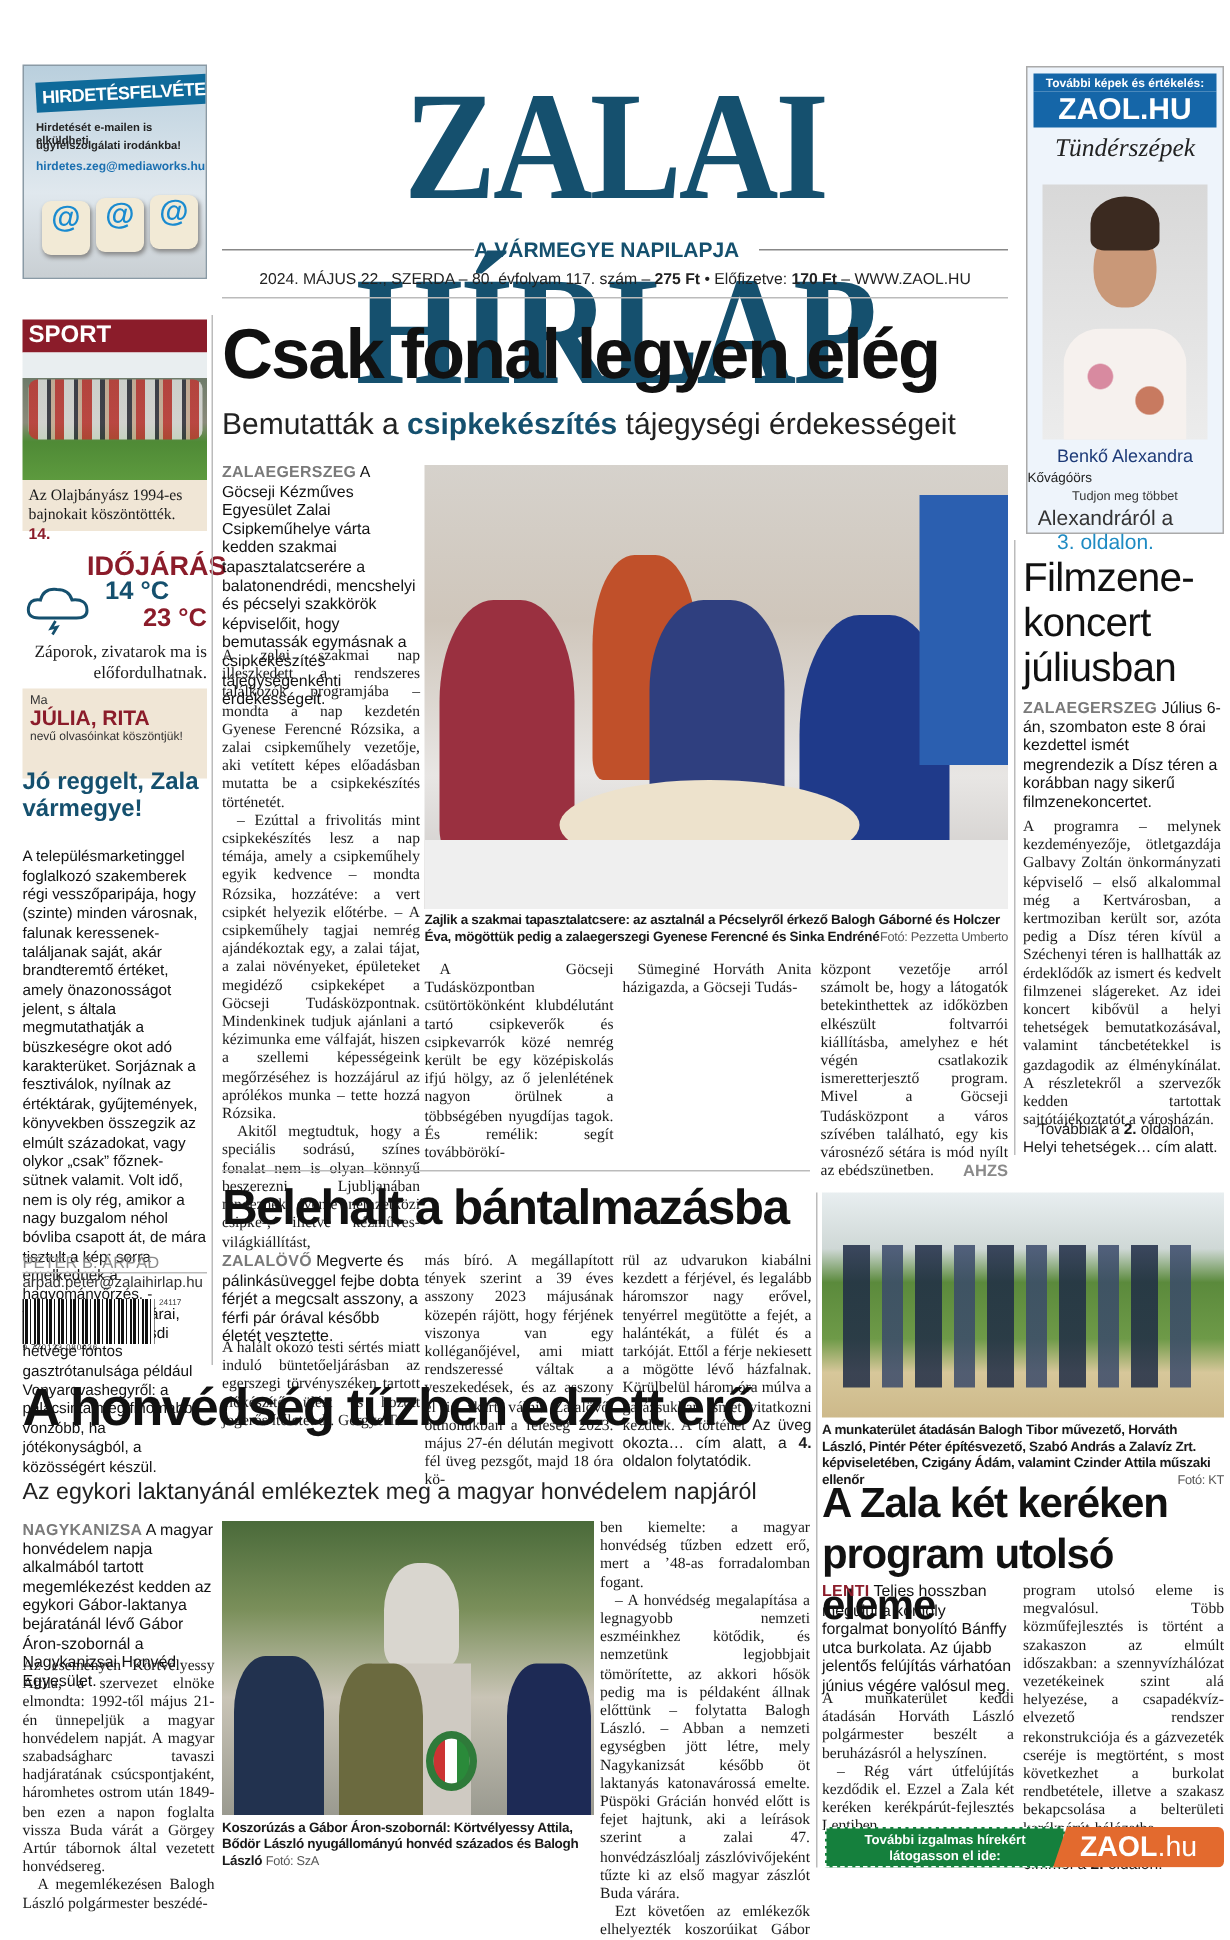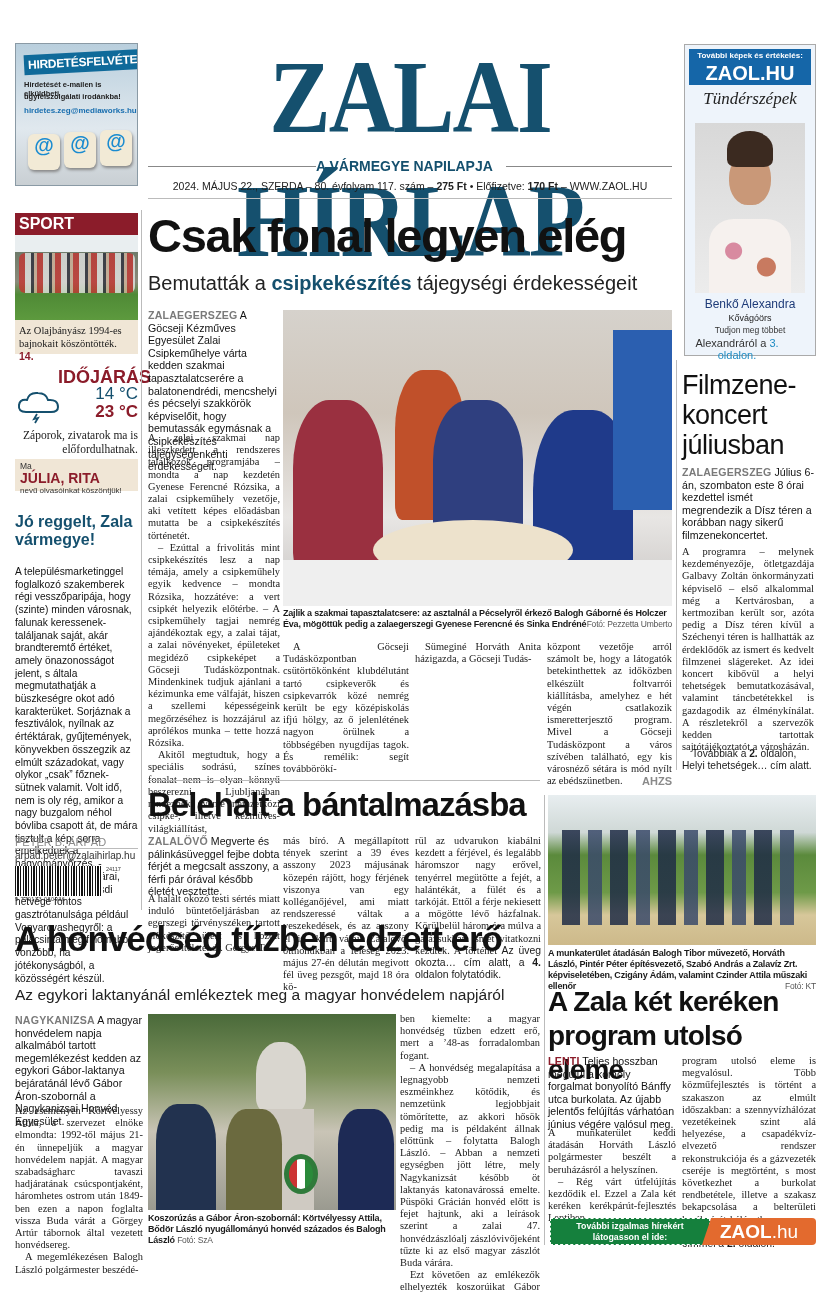--- a/index.html
+++ b/index.html
@@ -44,43 +44,43 @@
 <div class="abs" style="left:684px;top:44px;width:132px;height:312px;border:1px solid #aaa;background:#eef4fb">
   <div class="sans" style="position:absolute;left:4px;top:4px;width:122px;background:#1566a8;color:#fff;font-size:8px;font-weight:bold;text-align:center;padding-top:2px;height:12px">További képek és értékelés:</div>
   <div class="sans" style="position:absolute;left:4px;top:16px;width:122px;background:#1566a8;color:#fff;font-size:20px;font-weight:bold;text-align:center;height:24px;line-height:24px">ZAOL.HU</div>
   <div class="serif" style="position:absolute;left:4px;top:44px;width:122px;text-align:center;font-style:italic;font-size:17px;color:#222">Tündérszépek</div>
   <div class="photo" style="left:10px;top:78px;width:110px;height:170px;background:linear-gradient(#d8d8d8,#ececec)">
     <div style="position:absolute;left:34px;top:28px;width:42px;height:54px;background:#c99878;border-radius:50% 50% 45% 45%"></div>
     <div style="position:absolute;left:32px;top:8px;width:46px;height:36px;background:#3b2a20;border-radius:50% 50% 20% 20%"></div>
     <div style="position:absolute;left:14px;top:96px;width:82px;height:80px;background:radial-gradient(circle at 30% 40%,#d88aa0 8px,transparent 9px),radial-gradient(circle at 70% 60%,#c87a60 9px,transparent 10px),#f6f1ee;border-radius:30% 30% 0 0"></div>
   </div>
   <div class="sans" style="position:absolute;left:0;top:252px;width:130px;text-align:center;font-size:12px;color:#1e3b78">Benkő Alexandra</div>
-  <div class="sans" style="position:absolute;left:0;top:268px;width:130px;text-align:center;font-size:9px;color:#222">Kővágóörs</div>
+  <div class="sans" style="position:absolute;left:0;top:268px;width:130px;font-size:9px;color:#222">Kővágóörs</div>
   <div class="sans" style="position:absolute;left:0;top:280px;width:130px;text-align:center;font-size:8.5px;color:#333">Tudjon meg többet</div>
-  <div class="sans" style="position:absolute;left:0;top:292px;width:104px;text-align:center;font-size:11px;color:#333"><span>Alexandráról a </span><span style="color:#1e8bc3">3. oldalon.</span></div>
+  <div class="sans" style="position:absolute;left:0;top:292px;width:104px;text-align:center;font-size:14px;color:#333"><span>Alexandráról a </span><span style="color:#1e8bc3">3. oldalon.</span></div>
 </div>
 
 <div class="abs sans" style="left:15px;top:213px;width:123px;height:22px;background:#8b1c2a;color:#fff;font-weight:bold;font-size:16px;padding-left:4px;line-height:22px">SPORT</div>
 <div class="photo" style="left:15px;top:235px;width:123px;height:85px;background:linear-gradient(#e9eef0 0,#e9eef0 20%,#6e7b6a 20%,#8a8a7a 55%,#4f8a36 70%,#5d9a3e 100%)">
   <div style="position:absolute;left:4px;top:18px;width:116px;height:40px;background:repeating-linear-gradient(90deg,#c9312f 0 6px,#eaeaea 6px 12px,#2a2a3a 12px 15px,#d9b8a0 15px 18px);opacity:.75;border-radius:6px"></div>
 </div>
 <div class="abs serif" style="left:15px;top:320px;width:123px;height:34px;background:#f0e6d6;padding:4px 4px;font-size:10.5px;line-height:13px">
   <span>Az Olajbányász 1994-es bajnokait köszöntötték. </span><b class="red sans">14.</b>
 </div>
 
 <div class="abs sans" style="left:58px;top:367px;width:80px;text-align:right;font-weight:bold;font-size:18px;color:#8b1c2a">IDŐJÁRÁS</div>
 <svg class="abs" style="left:16px;top:388px" width="46" height="36" viewBox="0 0 46 36">
   <path d="M10 24 Q2 24 3 17 Q4 11 11 12 Q13 4 22 5 Q30 5 32 12 Q42 11 42 19 Q42 24 35 24 Z" fill="none" stroke="#15506e" stroke-width="2"></path>
   <path d="M21 26 L18 31 L22 30 L19 35" fill="none" stroke="#15506e" stroke-width="1.8"></path>
 </svg>
-<div class="abs sans" style="left:70px;top:384px;width:68px;text-align:right;font-weight:normal;font-size:17px;color:#15506e">14 °C</div>
+<div class="abs sans" style="left:70px;top:384px;width:68px;text-align:left;font-weight:bold;font-size:17px;color:#15506e">14 °C</div>
 <div class="abs sans" style="left:70px;top:402px;width:68px;text-align:right;font-weight:bold;font-size:17px;color:#8b1c2a">23 °C</div>
 <div class="abs serif" style="left:15px;top:428px;width:123px;text-align:right;font-size:11.5px;line-height:14px">Záporok, zivatarok ma is előfordulhatnak.</div>
 
-<div class="abs" style="left:15px;top:459px;width:123px;height:32px;background:#f0e6d6;padding:2px 5px">
+<div class="abs" style="left:15px;top:459px;width:123px;height:60px;background:#f0e6d6;padding:2px 5px">
   <div class="sans" style="font-size:8.5px;color:#333">Ma</div>
   <div class="sans" style="font-size:14px;font-weight:bold;color:#8b1c2a;line-height:15px">JÚLIA, RITA</div>
   <div class="sans" style="font-size:8px;color:#333">nevű olvasóinkat köszöntjük!</div>
 </div>
 
 <div class="abs sans" style="left:15px;top:513px;width:123px;font-weight:bold;font-size:16px;line-height:18px;color:#15506e">Jó reggelt, Zala vármegye!</div>
 <div class="abs sans" style="left:15px;top:566px;width:123px;font-size:10.2px;line-height:12.7px;color:#111">A településmarketinggel foglalkozó szakemberek régi vesszőparipája, hogy (szinte) minden városnak, falunak keressenek-találjanak saját, akár brandteremtő értéket, amely önazonosságot jelent, s általa megmutathatják a büszkeségre okot adó karakterüket. Sorjáznak a fesztiválok, nyílnak az értéktárak, gyűjtemények, könyvekben összegzik az elmúlt századokat, vagy olykor „csak” főznek-sütnek valamit. Volt idő, nem is oly rég, amikor a nagy buzgalom néhol bóvliba csapott át, de mára tisztult a kép: sorra emelkednek a hagyományőrzés, -teremtés profán oltárai, erőt adva. A pünkösdi hétvége fontos gasztrótanulsága például Vonyarcvashegyről: a palacsinta még finomabb, vonzóbb, ha jótékonyságból, a közösségért készül.</div>
 <div class="abs sans" style="left:15px;top:836px;width:123px;font-weight:normal;font-size:11px;color:#8a8a8a;border-bottom:1px solid #bbb">PÉTER B. ÁRPÁD</div>
 <div class="abs sans" style="left:15px;top:850px;width:123px;font-size:10px;color:#333">arpad.peter@zalaihirlap.hu</div>
 <div class="abs" style="left:15px;top:866px;width:88px;height:30px;background:repeating-linear-gradient(90deg,#111 0 1px,#fff 1px 2px,#111 2px 4px,#fff 4px 5px,#111 5px 6px,#fff 6px 8px)"></div>

